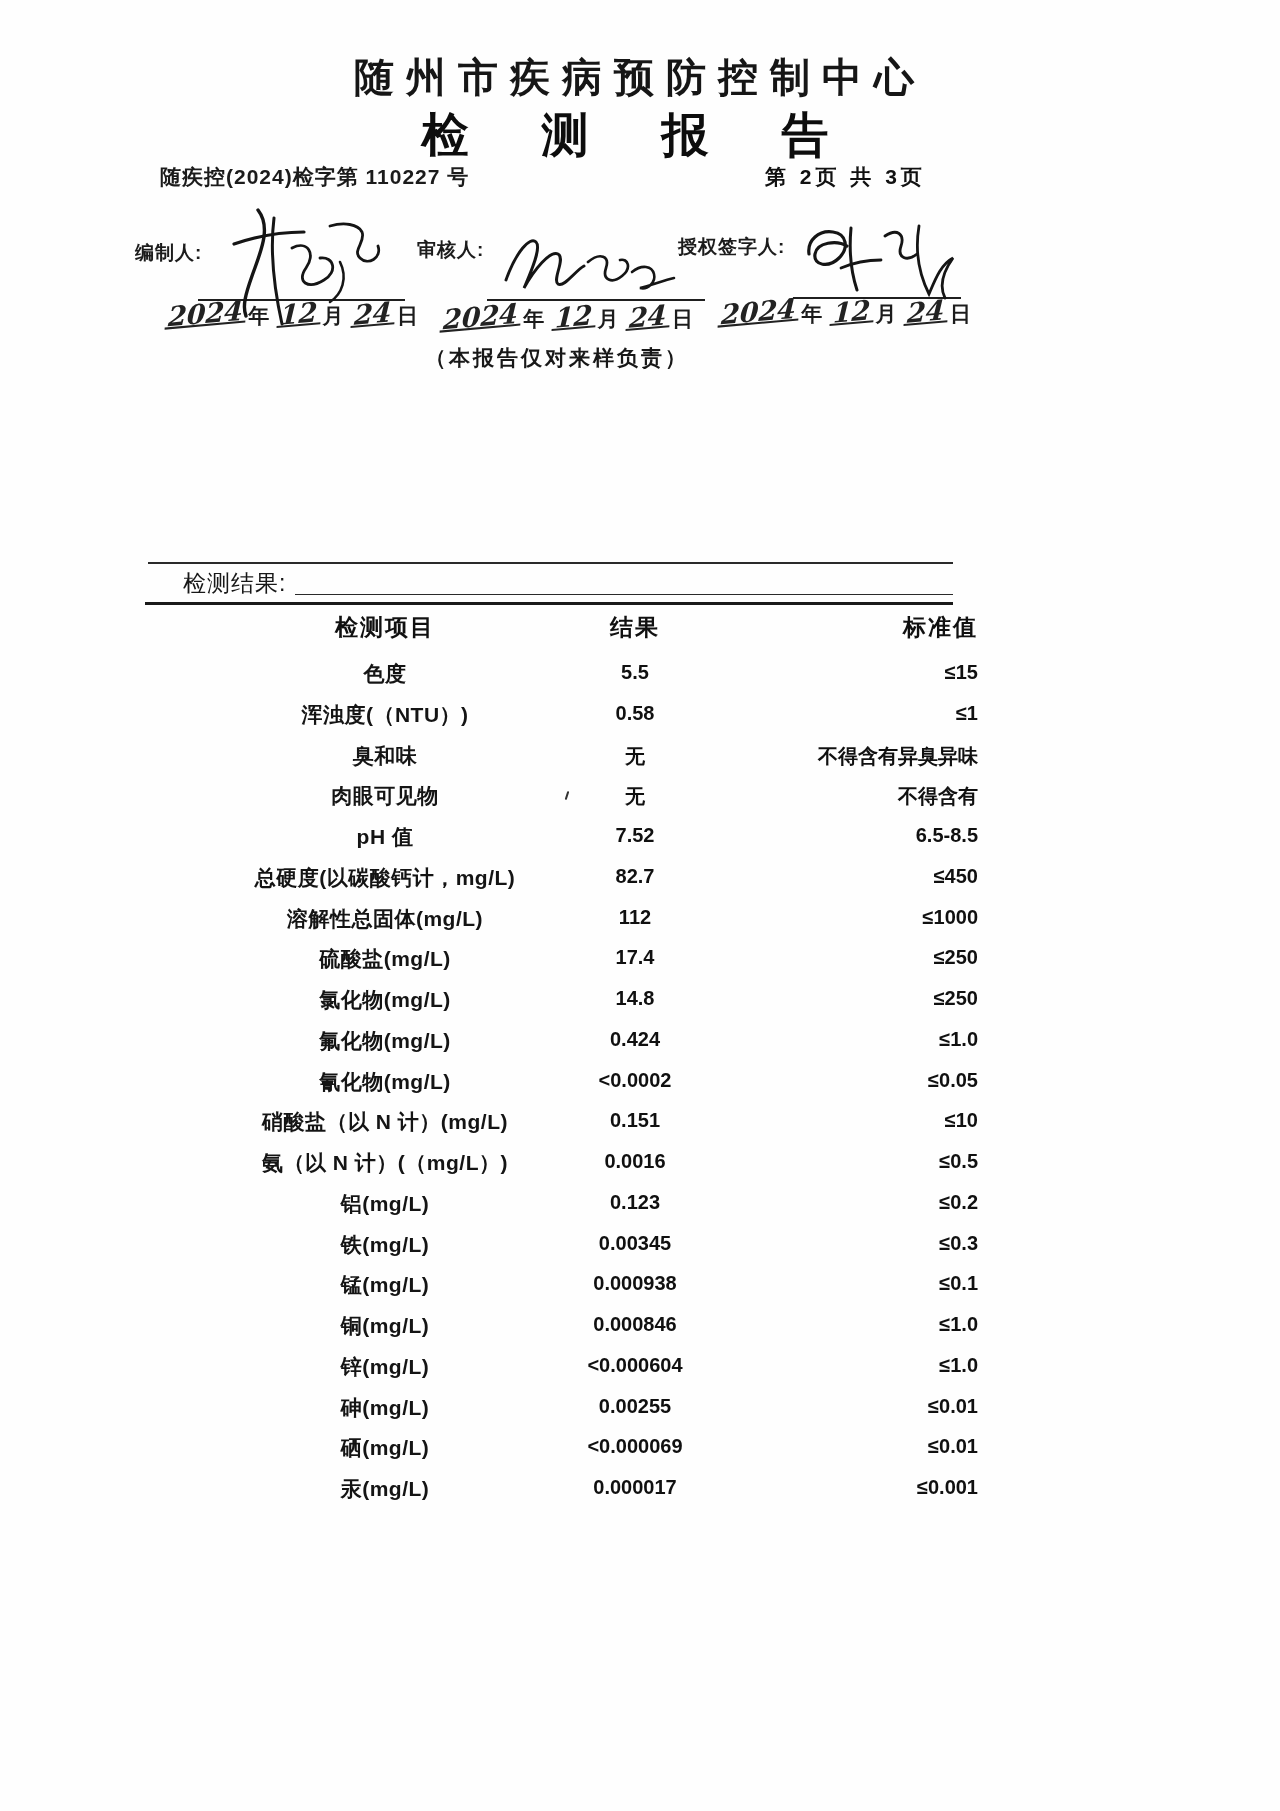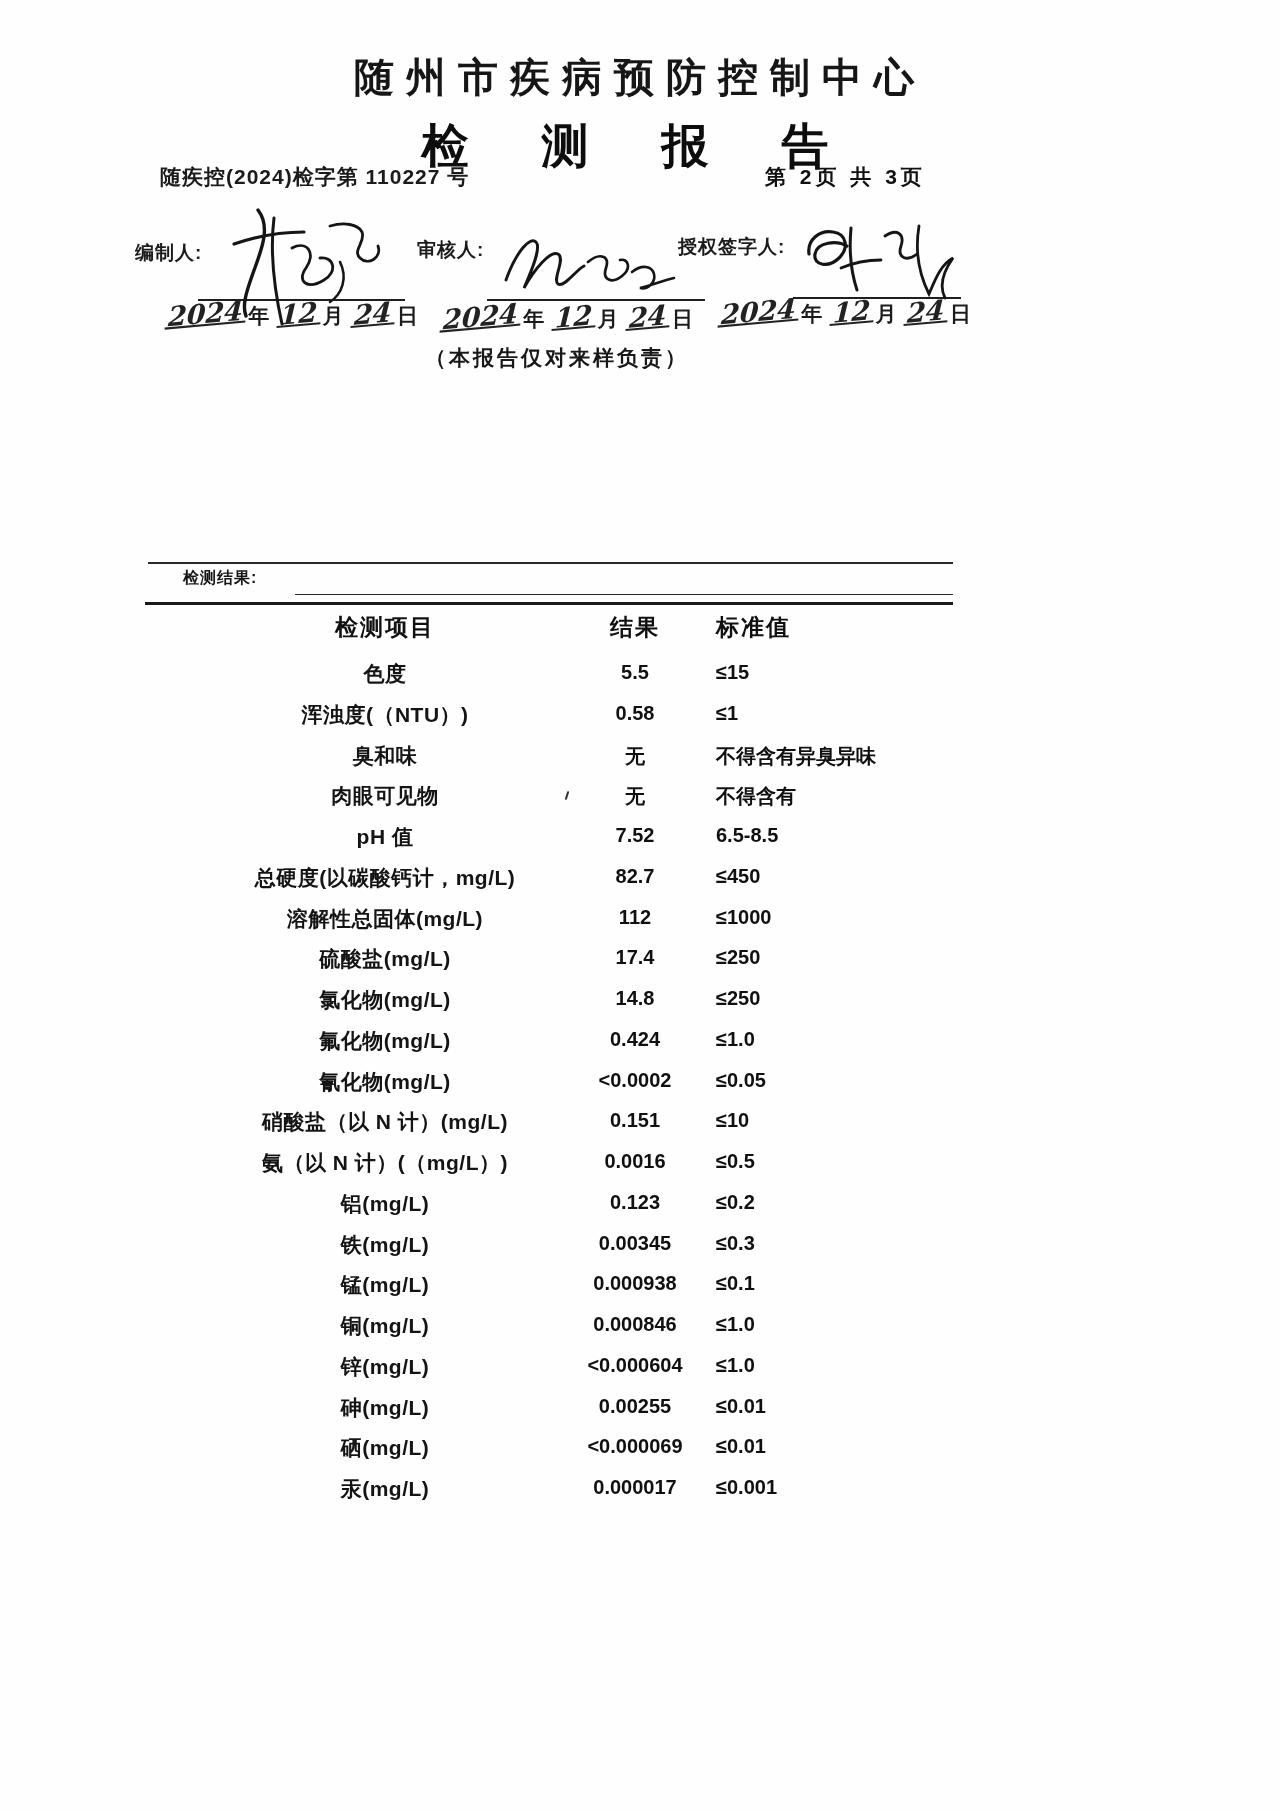--- a/index.html
+++ b/index.html
@@ -19,21 +19,20 @@
     text-align:center;
     font-family:"Liberation Serif",serif;
     font-size:40px;font-weight:700;letter-spacing:12px;
     color:#161616;
   }
   .report-title{
     position:absolute;top:104px;left:0;width:100%;
     text-align:center;
     font-size:47px;font-weight:900;letter-spacing:30px;
     color:#0d0d0d;
-    margin-top:11px;
   }
   .doc-line{position:absolute;top:163px;left:0;width:100%;height:30px;}
   .doc-number{
     position:absolute;left:160px;top:0;
     font-size:21px;font-weight:700;letter-spacing:1px;color:#1b1b1b;
   }
   .page-info{
     position:absolute;left:765px;top:0;width:200px;
     font-size:21px;font-weight:800;letter-spacing:4px;color:#111;
   }
@@ -65,29 +64,29 @@
     position:absolute;top:344px;left:425px;
     font-size:21px;font-weight:700;letter-spacing:3px;color:#181818;
   }
 
   
   .rule-thin{position:absolute;left:148px;width:805px;border-top:2px solid #2a2a2a;}
   .rule-mid{position:absolute;border-top:1.5px solid #2a2a2a;}
   .rule-thick{position:absolute;left:145px;width:808px;border-top:3px solid #1a1a1a;}
   .results-label{
     position:absolute;left:183px;top:568px;
-    font-size:16px;font-weight:700;letter-spacing:1px;color:#171717;
+    font-size:23px;font-weight:400;letter-spacing:1px;color:#171717;
   }
   .thead{position:absolute;left:0;top:612px;width:100%;height:40px;}
   .thead .c1,.thead .c2,.thead .c3{
     font-size:23px;font-weight:800;color:#101010;letter-spacing:2px;
   }
   .c1{position:absolute;left:150px;width:470px;text-align:center;}
   .c2{position:absolute;left:520px;width:230px;text-align:center;}
-  .c3{position:absolute;left:716px;width:230px;text-align:left;}
+  .c3{position:absolute;left:748px;width:230px;text-align:right;}
 
   .rows{position:absolute;left:0;top:652px;width:100%;}
   .trow{position:relative;height:40.75px;}
   .trow .c1{font-size:21px;font-weight:700;color:#141414;top:8px;letter-spacing:0.5px;}
   .trow .c2{font-size:20px;font-weight:700;color:#101010;top:9px;}
   .trow .c3{font-size:20px;font-weight:700;color:#101010;top:9px;}
 
   .stray-mark{
     position:absolute;left:566px;top:791px;width:2px;height:9px;
     background:#333;transform:rotate(18deg);border-radius:1px;

